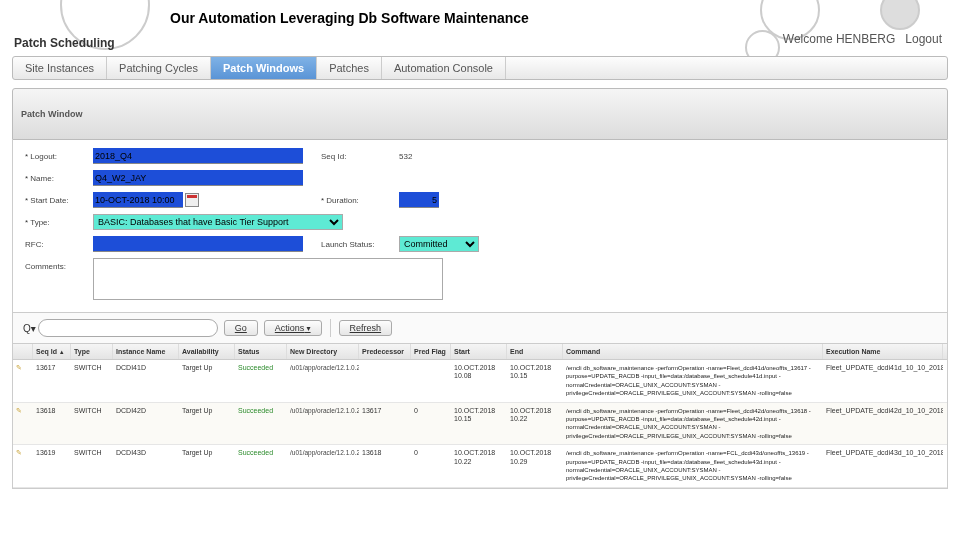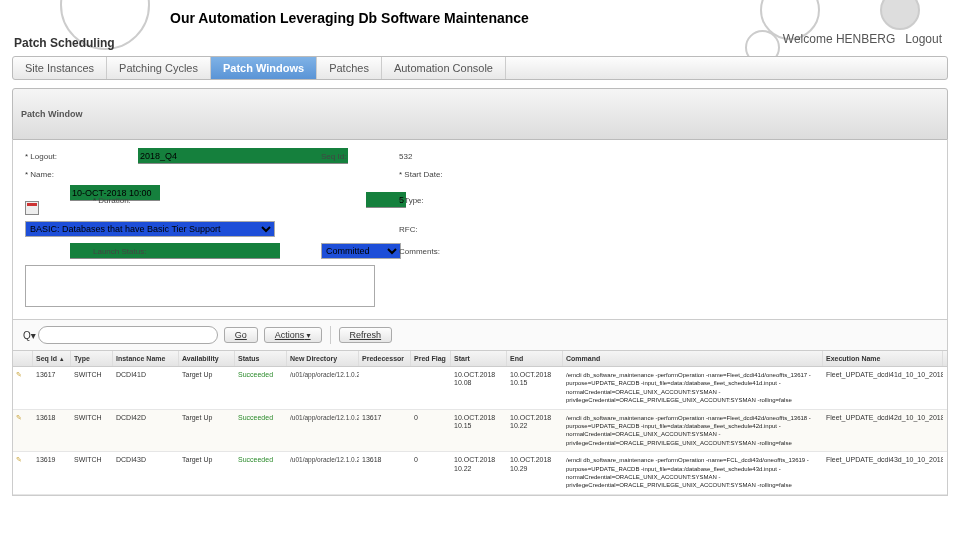--- a/index.html
+++ b/index.html
@@ -14,25 +14,25 @@
   .welcome { position: absolute; right: 6px; top: 0; font-size: 12px; color: #555; }
   .section-head { font-size: 12px; font-weight: bold; color: #333; padding: 4px 2px 6px; }
   .tabbar { display: flex; border: 1px solid #bbb; border-radius: 3px; background: linear-gradient(#fdfdfd,#e8e8e8); margin-bottom: 8px; }
   .tab { padding: 5px 12px; font-size: 11px; color: #555; border-right: 1px solid #ccc; cursor: pointer; }
   .tab.active { background: linear-gradient(#7fb2e6,#5a94d6); color: #fff; font-weight: bold; }
   .panel-head { border: 1px solid #bbb; border-radius: 3px 3px 0 0; background: linear-gradient(#f5f5f5,#dcdcdc); padding: 20px 8px; font-size: 9px; color: #555; font-weight: bold; }
   .panel-body { border: 1px solid #ccc; border-top: none; padding: 8px 12px 10px; }
   .form-grid { display: grid; grid-template-columns: 60px 220px 70px 110px; row-gap: 6px; column-gap: 8px; align-items: center; font-size: 8px; color: #444; }
   .lbl { white-space: nowrap; }
   .req::before { content: "* "; color: #333; }
-  .txt-in { border: none; border-bottom: 1px solid #888; height: 16px; font-size: 9px; padding: 0 2px; background: #15803d; margin-left: 45px; }
+  .txt-in { border: none; border-bottom: 1px solid #888; height: 16px; font-size: 9px; padding: 0 2px; background: #1d4ed8; }
   .txt-in.wide { width: 210px; }
   .txt-in.mid { width: 90px; }
   .txt-in.sm { width: 40px; text-align: right; }
-  .sel { border: 1px solid #aaa; height: 16px; font-size: 9px; background: #1d4ed8; }
+  .sel { border: 1px solid #aaa; height: 16px; font-size: 9px; background: #5eead4; }
   .cal-icon { display: inline-block; width: 14px; height: 14px; border: 1px solid #888; background: #eee; vertical-align: middle; position: relative; }
   .cal-icon::before { content:""; position:absolute; left:1px; right:1px; top:1px; height:3px; background:#c33; }
   .comments-box { width: 350px; height: 42px; border: 1px solid #aaa; resize: none; font-size: 9px; }
   .toolbar { display: flex; align-items: center; gap: 6px; border: 1px solid #ccc; border-top: none; padding: 6px 10px; background: #fafafa; }
   .search-wrap { display: flex; align-items: center; gap: 2px; }
   .search-in { width: 180px; height: 18px; border: 1px solid #aaa; border-radius: 9px; padding: 0 8px; font-size: 9px; }
   .btn { border: 1px solid #aaa; border-radius: 3px; background: linear-gradient(#fdfdfd,#e6e6e6); padding: 2px 10px; font-size: 9px; color: #333; cursor: pointer; text-decoration: underline; }
   .btn.drop::after { content: " ▾"; font-size: 8px; }
   .divider { width: 1px; height: 18px; background: #ccc; margin: 0 2px; }
   .grid { border: 1px solid #ccc; border-top: none; }
@@ -81,20 +81,21 @@
   <div class="panel-head">Patch Window</div>
 
   <div class="panel-body">
     <div class="form-grid">
       <span class="lbl req">Logout:</span>
       <span><input class="txt-in wide" value="2018_Q4" style=""></span>
       <span class="lbl">Seq Id:</span>
       <span>532</span>
 
       <span class="lbl req">Name:</span>
+      <span><input class="txt-in wide" value="Q4_W2_JAY" style=""></span>
       <span></span>
         <span></span>
 
       <span class="lbl req">Start Date:</span>
       <span>
         <input class="txt-in mid" value="10-OCT-2018 10:00" style="">
         <span class="cal-icon"></span>
       </span>
       <span class="lbl req">Duration:</span>
       <span><input class="txt-in sm" value="5" style=""></span>

